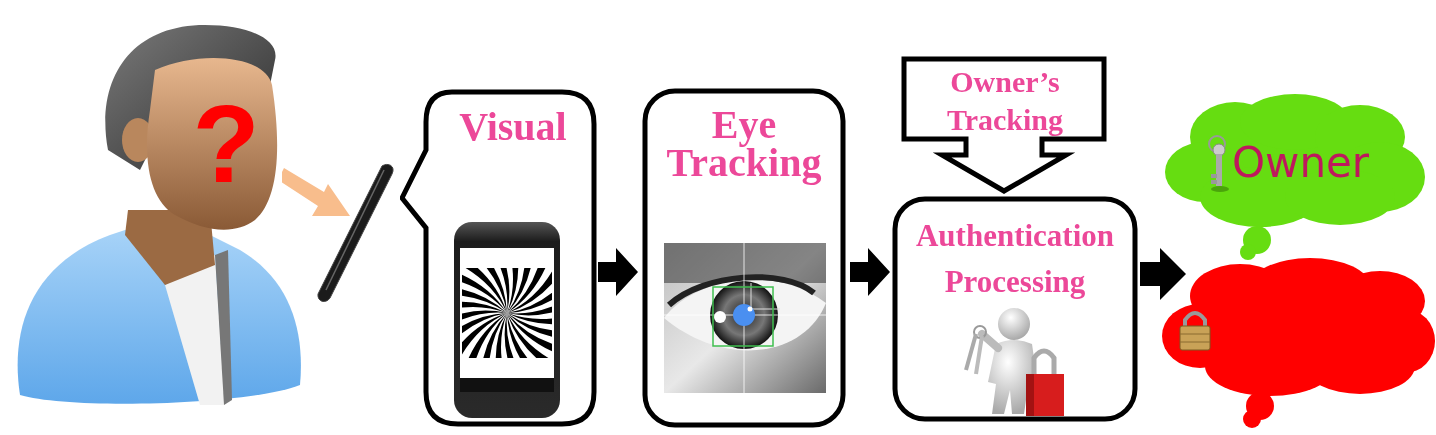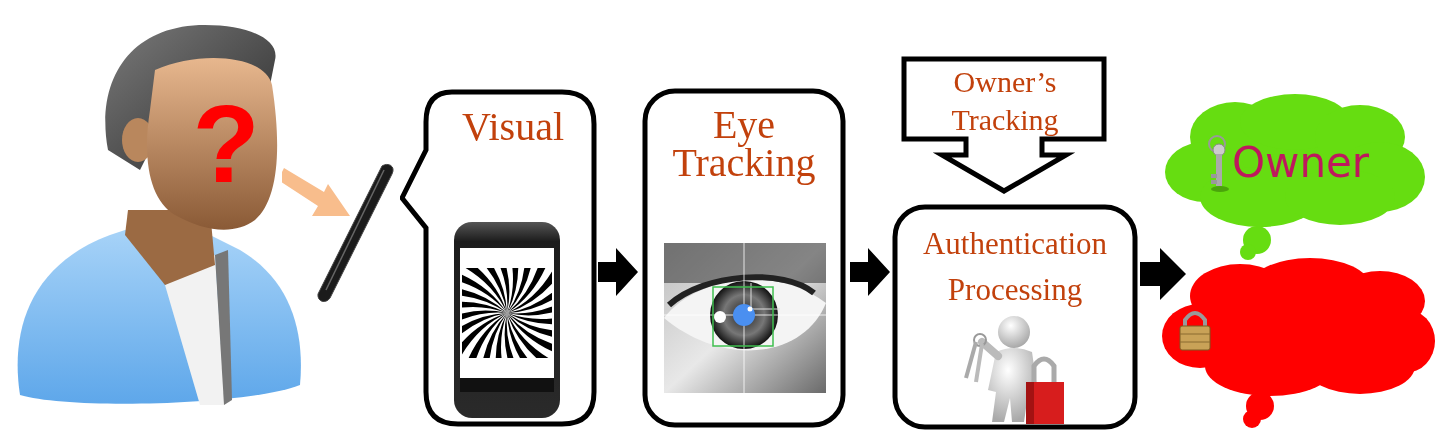--- a/index.html
+++ b/index.html
@@ -1,18 +1,18 @@
 <!DOCTYPE html>
 <html><head>
 <meta charset="utf-8">
 <style>
   html, body { margin:0; padding:0; background:#ffffff; }
   body { width:1436px; height:435px; position:relative; overflow:hidden; font-family:"Liberation Serif", serif; }
   .abs { position:absolute; }
-  .box-label { position:absolute; left:0; right:0; text-align:center; font-family:"Liberation Serif", serif; font-weight:normal; color:#c2410c; }
+  .box-label { position:absolute; left:0; right:0; text-align:center; font-family:"Liberation Serif", serif; font-weight:bold; color:#ec4899; }
   .cloud-label { position:absolute; font-family:"DejaVu Sans", sans-serif; color:#be185d; }
   svg { display:block; }
 </style>
 </head>
 <body>
 
 <div class="abs" style="left:0;top:0;width:310px;height:435px;">
   <svg width="310" height="435" viewBox="0 0 310 435">
     <defs>
       <linearGradient id="skin" x1="0" y1="0" x2="0" y2="1">
@@ -162,21 +162,21 @@
 </div>
 
 <div class="abs" style="left:900px;top:55px;width:210px;height:140px;">
   <svg class="abs" style="left:0;top:0" width="210" height="140" viewBox="0 0 210 140">
     <path d="M4,4 L204,4 L204,84 L142,84 L142,100 L166,100 L104,136 L42,100 L66,100 L66,84 L4,84 Z" fill="#fff" stroke="#000" stroke-width="5" stroke-linejoin="miter"></path>
   </svg>
   <div class="box-label" style="top:10px;font-size:30px;line-height:34px;">Owner’s</div>
   <div class="box-label" style="top:48px;font-size:30px;line-height:34px;">Tracking</div>
 </div>
 
-<div class="abs" style="left:892px;top:196px;width:246px;height:226px;margin-top:8px;">
+<div class="abs" style="left:892px;top:196px;width:246px;height:226px;">
   <svg class="abs" style="left:0;top:0" width="246" height="226" viewBox="0 0 246 226">
     <rect x="3" y="3" width="240" height="220" rx="30" fill="#fff" stroke="#000" stroke-width="5"></rect>
   </svg>
   <div class="box-label" style="top:22px;font-size:31px;line-height:36px;">Authentication</div>
   <div class="box-label" style="top:68px;font-size:31px;line-height:36px;text-align:center;">Processing</div>
   <div class="abs" style="left:70px;top:108px;width:110px;height:112px;">
     <svg width="110" height="112" viewBox="0 0 110 112">
       <defs>
         <radialGradient id="person" cx="0.4" cy="0.3" r="0.7">
           <stop offset="0" stop-color="#ffffff"></stop>

